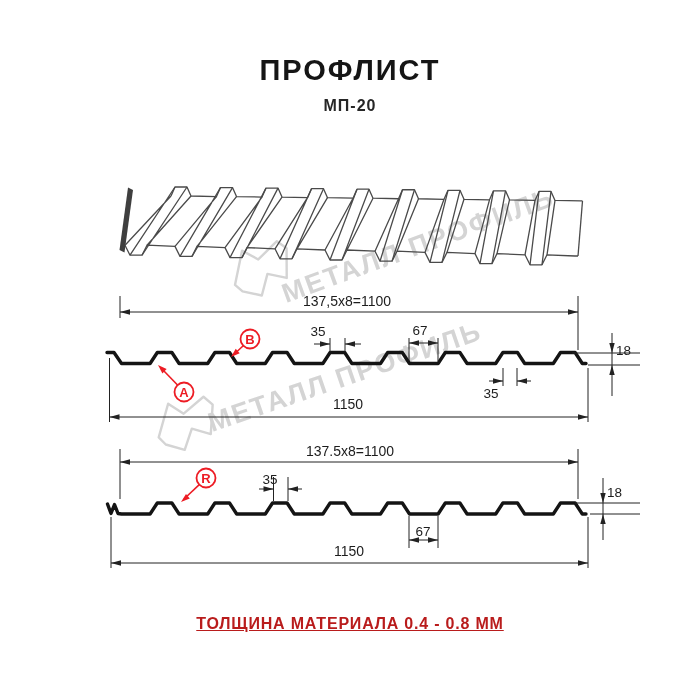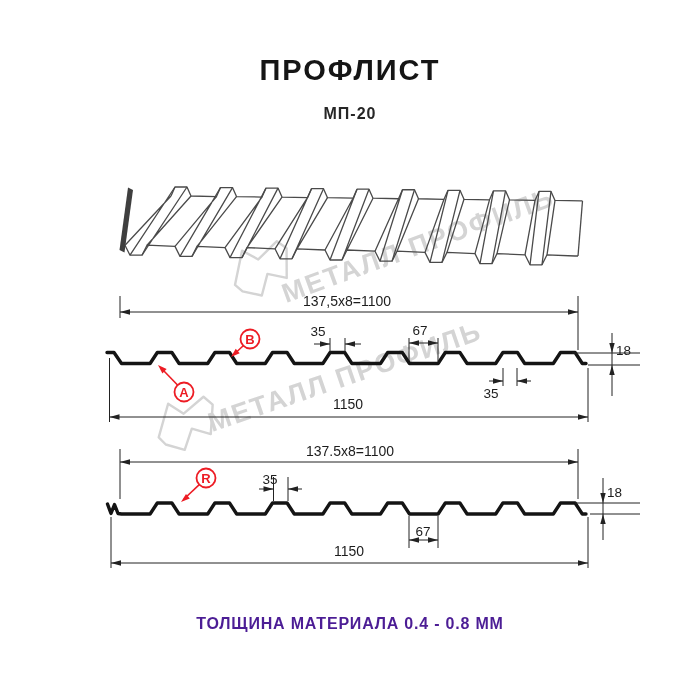--- a/index.html
+++ b/index.html
@@ -6,25 +6,25 @@
   body{
     width:700px;height:700px;background:#ffffff;position:relative;overflow:hidden;
     font-family:"Liberation Sans", sans-serif;
   }
   .title{
     position:absolute;top:54px;left:0;width:700px;text-align:center;
     font-size:29px;font-weight:bold;letter-spacing:2px;color:#151515;
   }
   .subtitle{
     position:absolute;top:97px;left:0;width:700px;text-align:center;
-    font-size:16px;font-weight:bold;letter-spacing:1px;color:#262626;margin-top:8px;
+    font-size:16px;font-weight:bold;letter-spacing:1px;color:#262626;
   }
   .footer{
     position:absolute;top:615px;left:0;width:700px;text-align:center;
-    font-size:16px;font-weight:bold;letter-spacing:0.8px;color:#4c1d95;
+    font-size:16px;font-weight:bold;letter-spacing:0.8px;color:#b91c1c;text-decoration:underline;
   }
   svg{position:absolute;top:0;left:0;}
   .dim-line{stroke:#222;stroke-width:1;fill:none;}
   .dim-arrow{fill:#222;stroke:none;}
   .dim-text{font-family:"Liberation Sans",sans-serif;font-size:13.5px;fill:#1c1c1c;}
   .dim-text-lg{font-family:"Liberation Sans",sans-serif;font-size:14px;fill:#1c1c1c;}
   .profile{stroke:#141414;stroke-width:3.4;fill:none;stroke-linejoin:round;stroke-linecap:round;}
   .sheet{stroke:#4a4a4a;stroke-width:1.3;fill:none;stroke-linejoin:round;}
   .wm-text{font-family:"Liberation Sans",sans-serif;font-size:27px;font-weight:bold;letter-spacing:2px;fill:#d4d4d4;}
   .wm-logo{stroke:#d4d4d4;stroke-width:2.4;fill:none;stroke-linejoin:round;}

